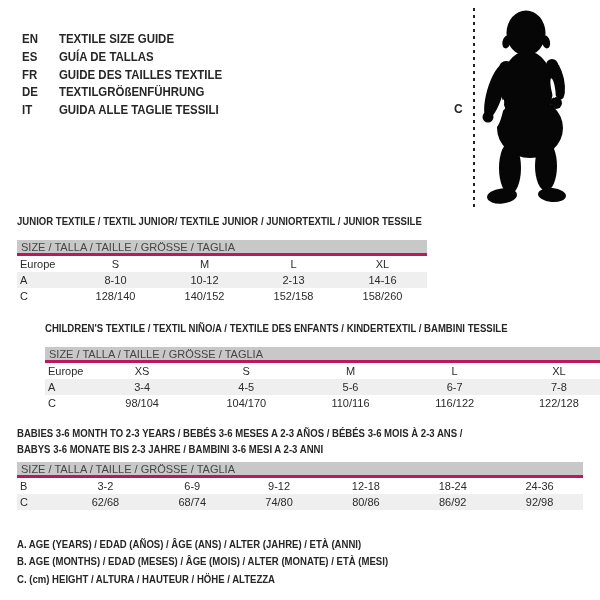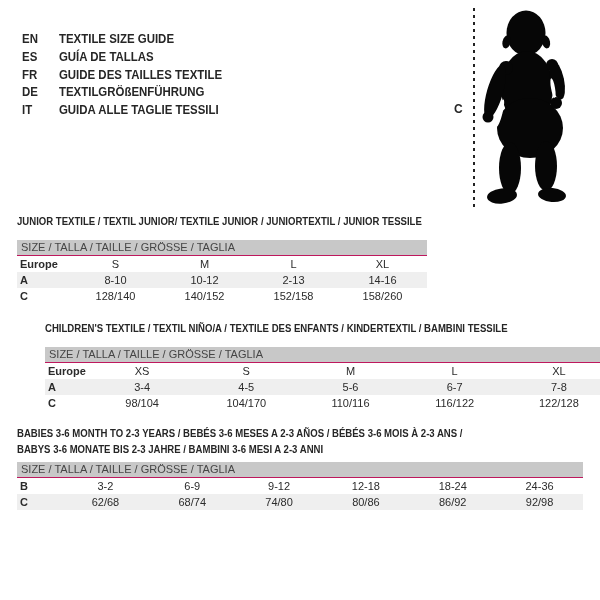--- a/index.html
+++ b/index.html
@@ -19,24 +19,24 @@
   .baby-svg{position:absolute;left:480px;top:8px;width:92px;height:198px;}
 
   
   .tbl{position:absolute;}
   .ttitle,.ttitle2{font-weight:bold;font-size:11px;line-height:16px;white-space:nowrap;
           transform:scaleX(0.87);transform-origin:0 50%;}
   #t1 .ttitle,#t2 .ttitle{margin-bottom:11px;}
   #t3 .ttitle{margin-bottom:0;}
   #t3 .ttitle2{margin-bottom:5px;}
   .size-bar{height:16px;line-height:15px;background:#c8c8c8;color:#454545;font-size:11px;
-            padding-left:4px;border-bottom:1px solid #be185d;box-sizing:border-box;}
+            padding-left:4px;border-bottom:3px solid #be185d;box-sizing:border-box;}
   .tbl table{width:100%;border-collapse:collapse;table-layout:fixed;}
   .tbl td{height:16px;padding:0;font-size:11px;line-height:16px;text-align:center;color:#2b2b2b;}
-  .tbl td.lab{text-align:left;padding-left:3px;font-weight:bold;}
+  .tbl td.lab{text-align:left;padding-left:3px;}
   .tbl tr:nth-child(2) td{background:#efefef;}
 
   
   .notes{position:absolute;left:17px;top:536px;}
   .note{font-weight:bold;font-size:11px;line-height:17.3px;white-space:nowrap;
         transform:scaleX(0.87);transform-origin:0 50%;}
 </style>
 </head>
 <body>
 
@@ -199,14 +199,19 @@
           <td>68/74</td>
           <td>74/80</td>
           <td>80/86</td>
           <td>86/92</td>
           <td>92/98</td>
         </tr>
       </tbody>
     </table>
   </section>
 
+  <div class="notes">
+    <div class="note">A. AGE (YEARS) / EDAD (AÑOS) / ÂGE (ANS) / ALTER (JAHRE) / ETÀ (ANNI)</div>
+    <div class="note">B. AGE (MONTHS) / EDAD (MESES) / ÂGE (MOIS) / ALTER (MONATE) / ETÀ (MESI)</div>
+    <div class="note">C. (cm) HEIGHT / ALTURA / HAUTEUR / HÖHE / ALTEZZA</div>
+  </div>
 
 </div>
 
 </body></html>

